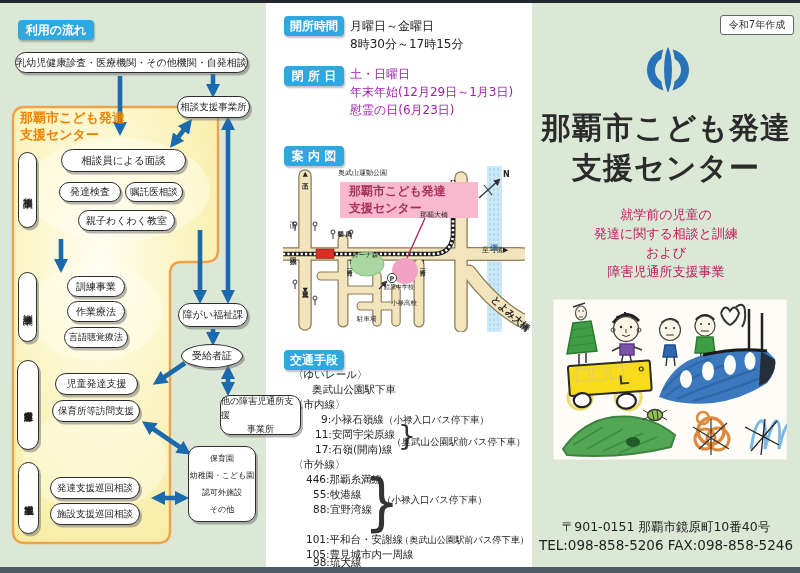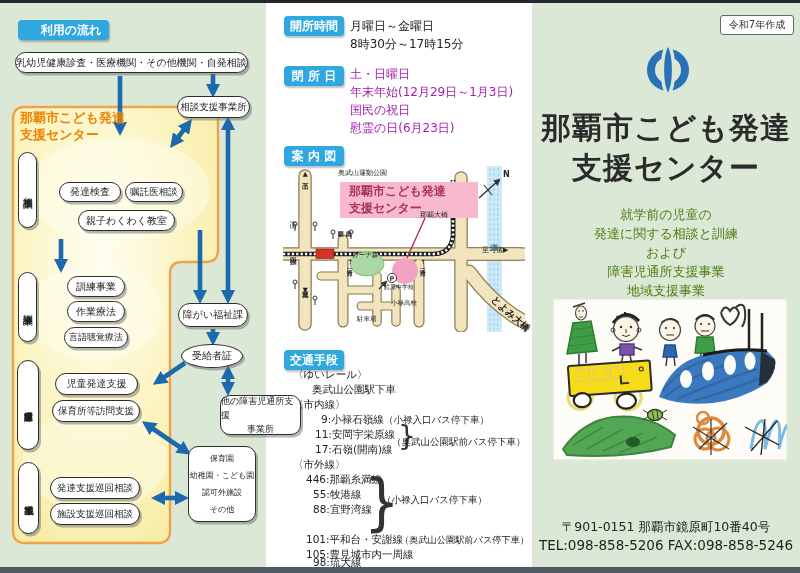--- a/index.html
+++ b/index.html
@@ -64,35 +64,36 @@
       <path d="M200 230 V299" marker-end="url(#ah)"></path>
       <path d="M61 239 V268" marker-end="url(#ah)"></path>
       <path d="M213 329 V341" marker-end="url(#ah)"></path>
       <path d="M185 363 L157 382" marker-end="url(#ah)"></path>
       <path d="M228 370 V391" marker-start="url(#ah)" marker-end="url(#ah)"></path>
       <path d="M146 424 L187 452" marker-start="url(#ah)" marker-end="url(#ah)"></path>
       <path d="M156 498 H184" marker-start="url(#ah)" marker-end="url(#ah)"></path>
     </g>
   </svg>
 
-  <div class="tag" style="left:18px;top:20px;width:76px;padding-left:15px;">利用の流れ</div>
+  <div class="tag" style="left:18px;top:20px;width:76px;">利用の流れ</div>
 
   <div class="oval" style="left:15px;top:52px;width:233px;height:21px;font-size:10px;">乳幼児健康診査・医療機関・その他機関・自発相談</div>
   <div class="oval" style="left:177px;top:96px;width:73px;height:22px;font-size:9.5px;">相談支援事業所</div>
 
   <div class="abs" style="left:20px;top:109px;color:#ef8200;font-weight:bold;font-size:13px;line-height:17px;">
     <div>那覇市こども発達</div>
     <div>支援センター</div>
   </div>
 
   <div class="vpill" style="left:18px;top:152px;width:19px;height:76px;">相談事業</div>
   <div class="vpill" style="left:18px;top:272px;width:19px;height:70px;">訓練事業</div>
   <div class="vpill" style="left:17px;top:360px;width:22px;height:90px;font-size:9px;letter-spacing:0;">障害児通所支援事業</div>
   <div class="vpill" style="left:18px;top:462px;width:21px;height:72px;font-size:9.5px;letter-spacing:0;">地域支援事業</div>
 
+  <div class="oval" style="left:61px;top:149px;width:125px;height:23px;">相談員による面談</div>
   <div class="oval" style="left:59px;top:182px;width:62px;height:20px;font-size:10px;">発達検査</div>
   <div class="oval" style="left:125px;top:182px;width:58px;height:20px;font-size:9.5px;">嘱託医相談</div>
   <div class="oval" style="left:78px;top:210px;width:97px;height:21px;font-size:10px;">親子わくわく教室</div>
   <div class="oval" style="left:67px;top:276px;width:58px;height:21px;font-size:10px;">訓練事業</div>
   <div class="oval" style="left:67px;top:301px;width:58px;height:21px;font-size:10px;">作業療法</div>
   <div class="oval" style="left:64px;top:327px;width:64px;height:21px;font-size:9px;">言語聴覚療法</div>
   <div class="oval" style="left:55px;top:373px;width:83px;height:22px;font-size:10px;">児童発達支援</div>
   <div class="oval" style="left:52px;top:400px;width:88px;height:22px;font-size:9.5px;">保育所等訪問支援</div>
   <div class="oval" style="left:50px;top:477px;width:90px;height:22px;font-size:9.5px;">発達支援巡回相談</div>
   <div class="oval" style="left:50px;top:503px;width:90px;height:22px;font-size:9.5px;">施設支援巡回相談</div>
@@ -114,21 +115,20 @@
   <div class="tag" style="left:284px;top:16px;width:60px;">開所時間</div>
   <div class="abs" style="left:350px;top:17px;font-size:12px;line-height:18px;color:#222;">
     <div>月曜日～金曜日</div>
     <div>8時30分～17時15分</div>
   </div>
 
   <div class="tag" style="left:284px;top:66px;width:60px;">閉 所 日</div>
   <div class="abs" style="left:350px;top:65px;font-size:12px;line-height:18px;color:#a21caf;">
     <div>土・日曜日</div>
     <div>年末年始(12月29日～1月3日)</div>
-    <div>国民の祝日</div>
     <div>慰霊の日(6月23日)</div>
   </div>
 
   <div class="tag" style="left:284px;top:146px;width:60px;">案 内 図</div>
 
   <svg class="abs" style="left:283px;top:166px;" width="242" height="166" viewBox="0 0 242 166">
     <defs>
       <marker id="bah" viewBox="0 0 10 10" refX="7" refY="5" markerWidth="5" markerHeight="5" orient="auto">
         <path d="M0 0 L10 5 L0 10 z" fill="#333"></path>
       </marker>
@@ -253,26 +253,25 @@
   <div class="abs" style="left:720px;top:15px;width:72px;height:18px;background:#fefefe;border:1.2px solid #666;border-radius:3px;font-size:10px;line-height:18px;text-align:center;color:#333;">令和7年作成</div>
 
   <svg class="abs" style="left:642px;top:40px;" width="52" height="58" viewBox="0 0 52 58">
     <circle cx="26" cy="30" r="17" fill="none" stroke="#2a72b8" stroke-width="8"></circle>
     <path d="M26 3 C33.5 15 33.5 45 26 56 C18.5 45 18.5 15 26 3 Z" fill="#2a72b8" stroke="#dce8d6" stroke-width="3.4"></path>
   </svg>
 
   <div class="ctitle" style="top:108px;font-size:30px;font-weight:600;letter-spacing:1px;">那覇市こども発達</div>
   <div class="ctitle" style="top:148px;font-size:30px;font-weight:600;letter-spacing:1px;">支援センター</div>
 
-  <div class="ctitle" style="top:205px;font-size:13px;line-height:19px;color:#4d7c0f;">
+  <div class="ctitle" style="top:205px;font-size:13px;line-height:19px;color:#be185d;">
     <div>就学前の児童の</div>
     <div>発達に関する相談と訓練</div>
     <div>および</div>
     <div>障害児通所支援事業</div>
-    <div>地域支援事業</div>
   </div>
 
   <svg class="abs" style="left:553px;top:299px;" width="234" height="161" viewBox="0 0 234 161">
     <rect x="0" y="0" width="234" height="161" fill="#fdfcf7" stroke="#e4e2d8"></rect>
 
     <path d="M20 8 l12 -4" stroke="#333" stroke-width="1.5" fill="none"></path>
     <ellipse cx="28" cy="14" rx="5.5" ry="7" fill="#faf3e2" stroke="#555" stroke-width="1.2"></ellipse>
     <circle cx="26" cy="12" r="0.8" fill="#333"></circle>
       <circle cx="30" cy="12" r="0.8" fill="#333"></circle>
     <path d="M26 18 h4" stroke="#333" stroke-width="0.8"></path>

